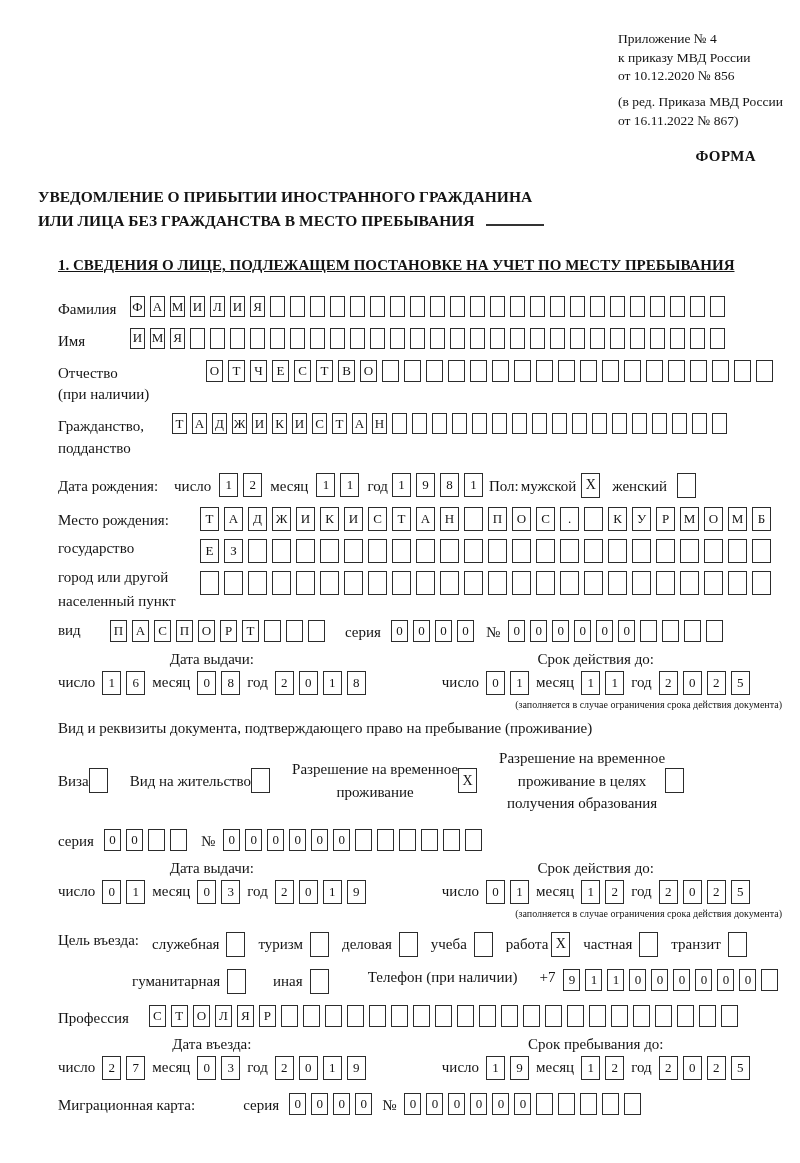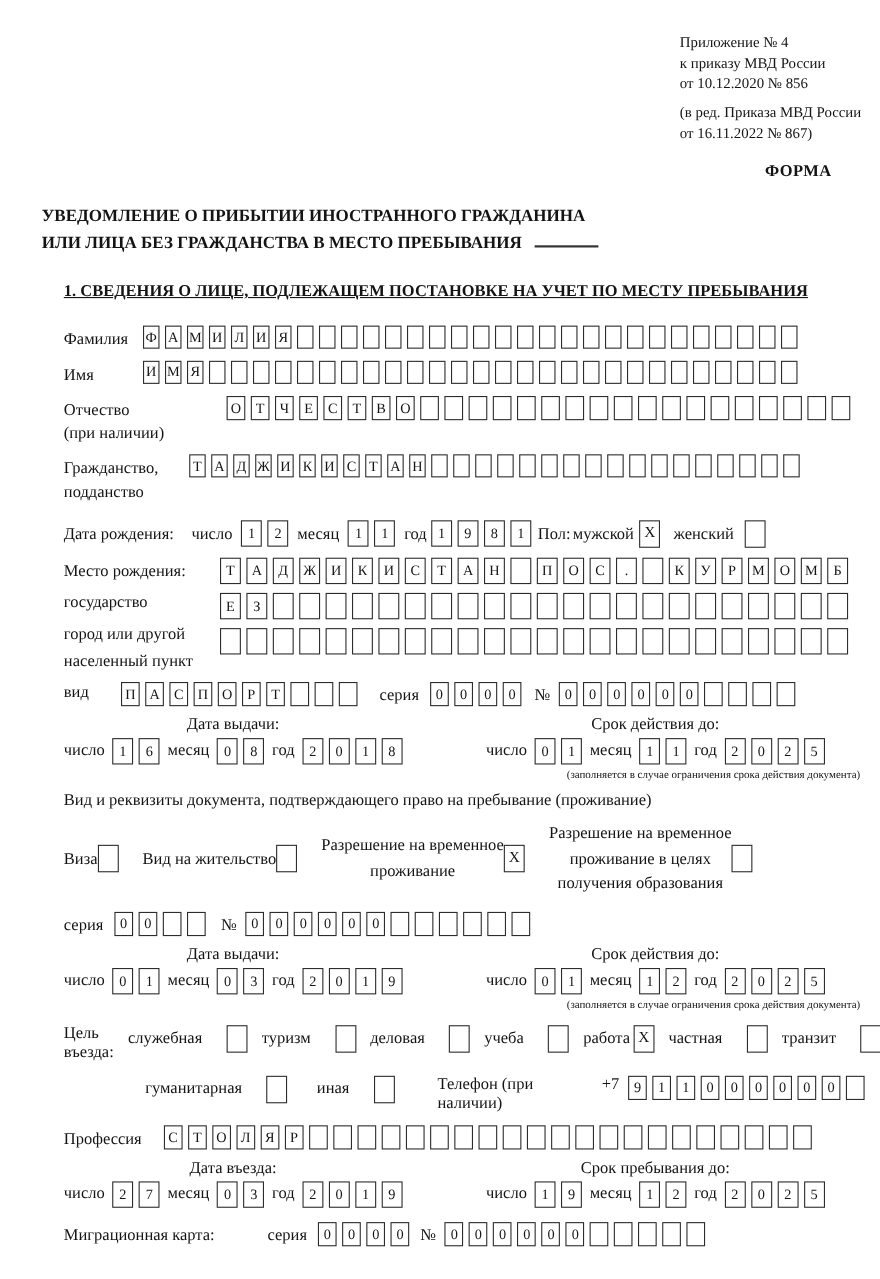--- a/index.html
+++ b/index.html
@@ -53,21 +53,21 @@
 
   .intro { margin-top: 6px; line-height: 1.7; }
 
   .options { display: flex; margin-top: 4px; }
   .opt { display: flex; align-items: center; gap: 0; margin-right: 22px; }
   .opt:last-child { margin-right: 0; }
   .opt .opt-lines { text-align: center; line-height: 1.5; padding-top: 2px; }
   .opt .cells { margin-top: 2px; }
 
   .purpose-row { display: flex; align-items: flex-start; margin-top: 13px; flex-wrap: nowrap; }
-  .pitem { display: flex; align-items: center; gap: 22px; margin-right: 13px; }
+  .pitem { display: flex; align-items: center; gap: 7px; margin-right: 13px; }
   .pitem:last-child { margin-right: 0; }
 
   .phone-row { display: flex; align-items: flex-start; margin-top: 12px; }
 </style>
 </head>
 <body>
 
 <div class="sheet">
 
   <div class="appendix">

